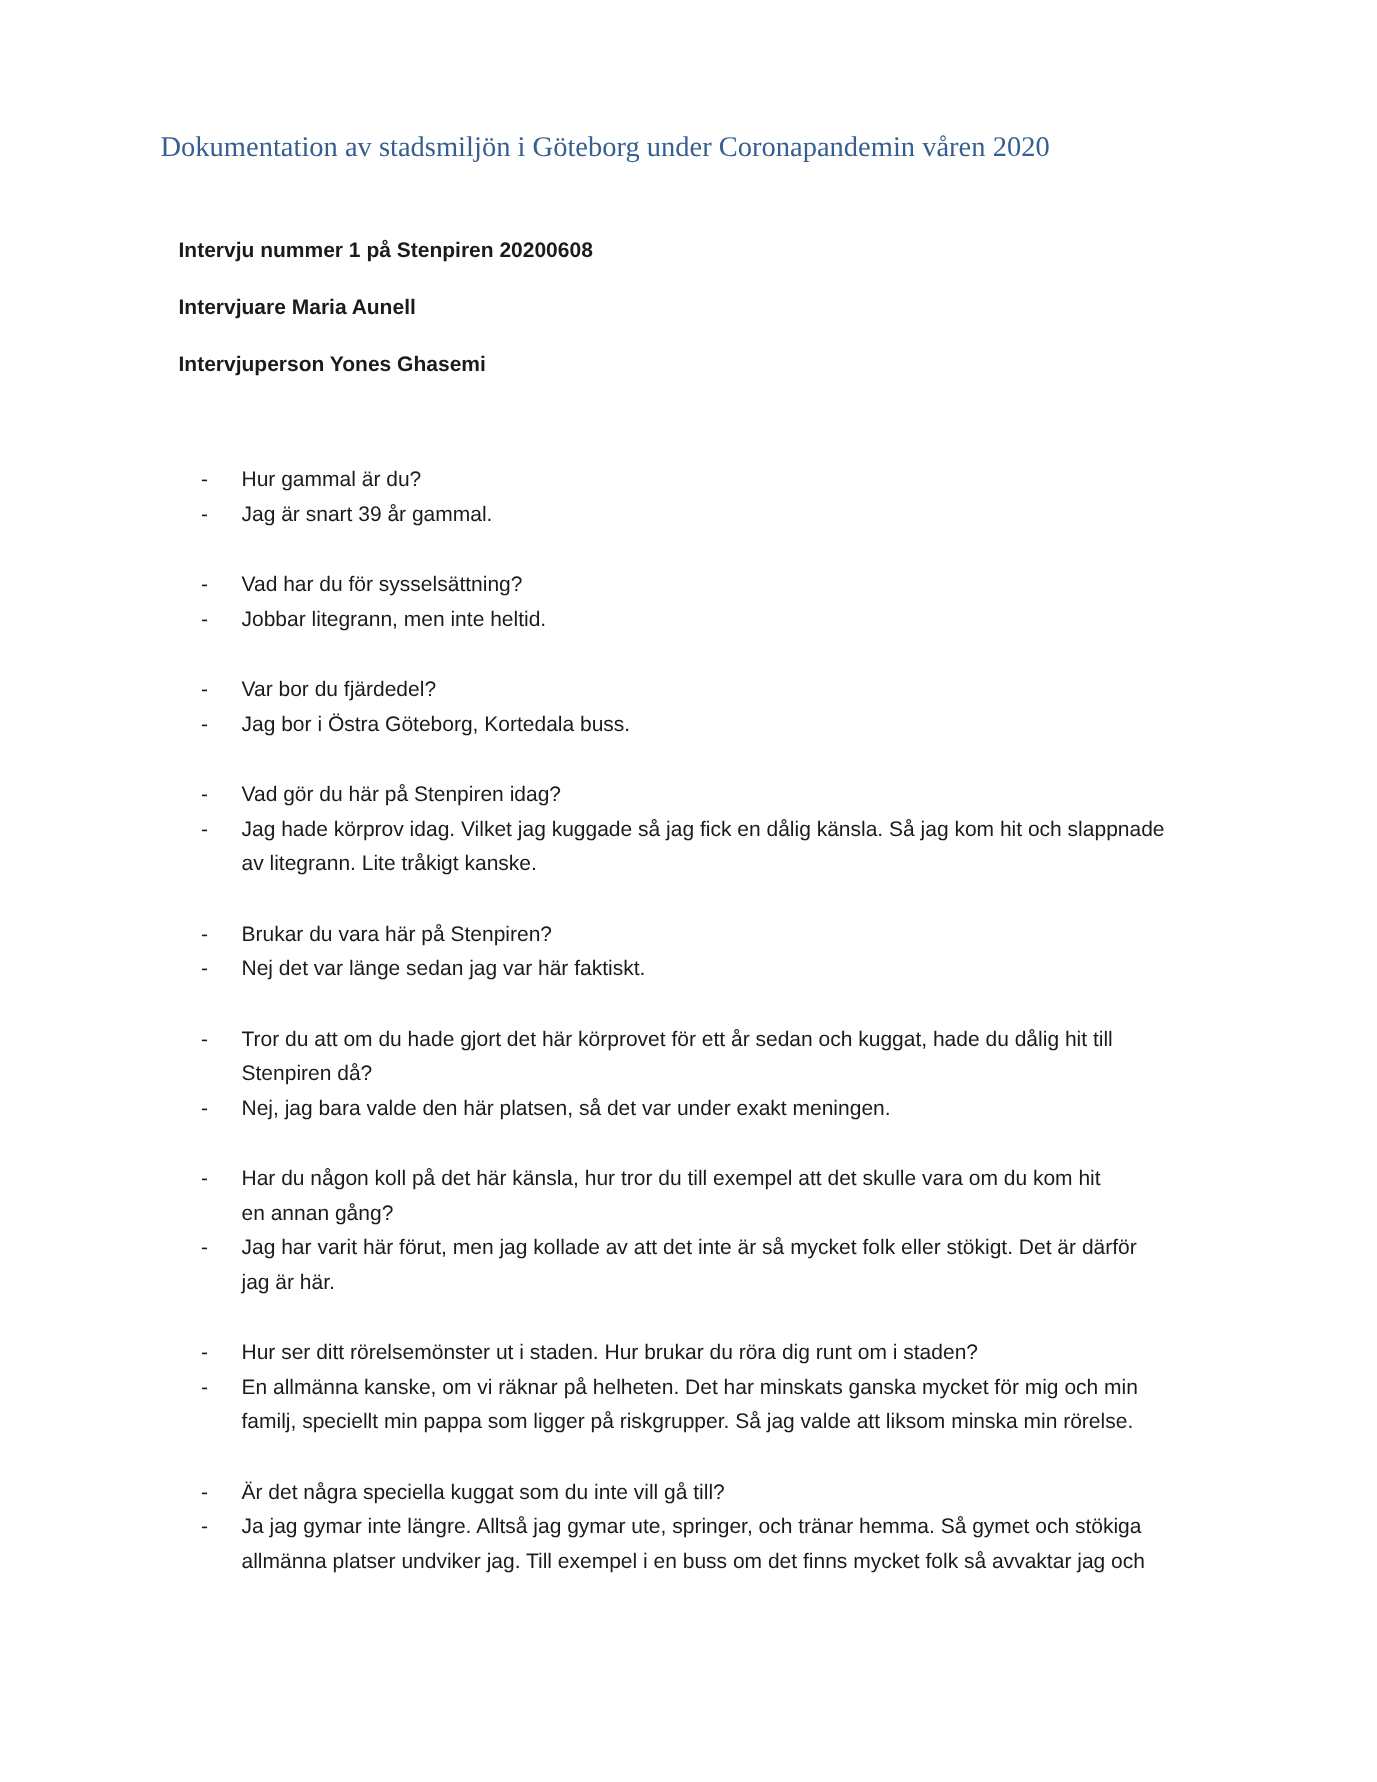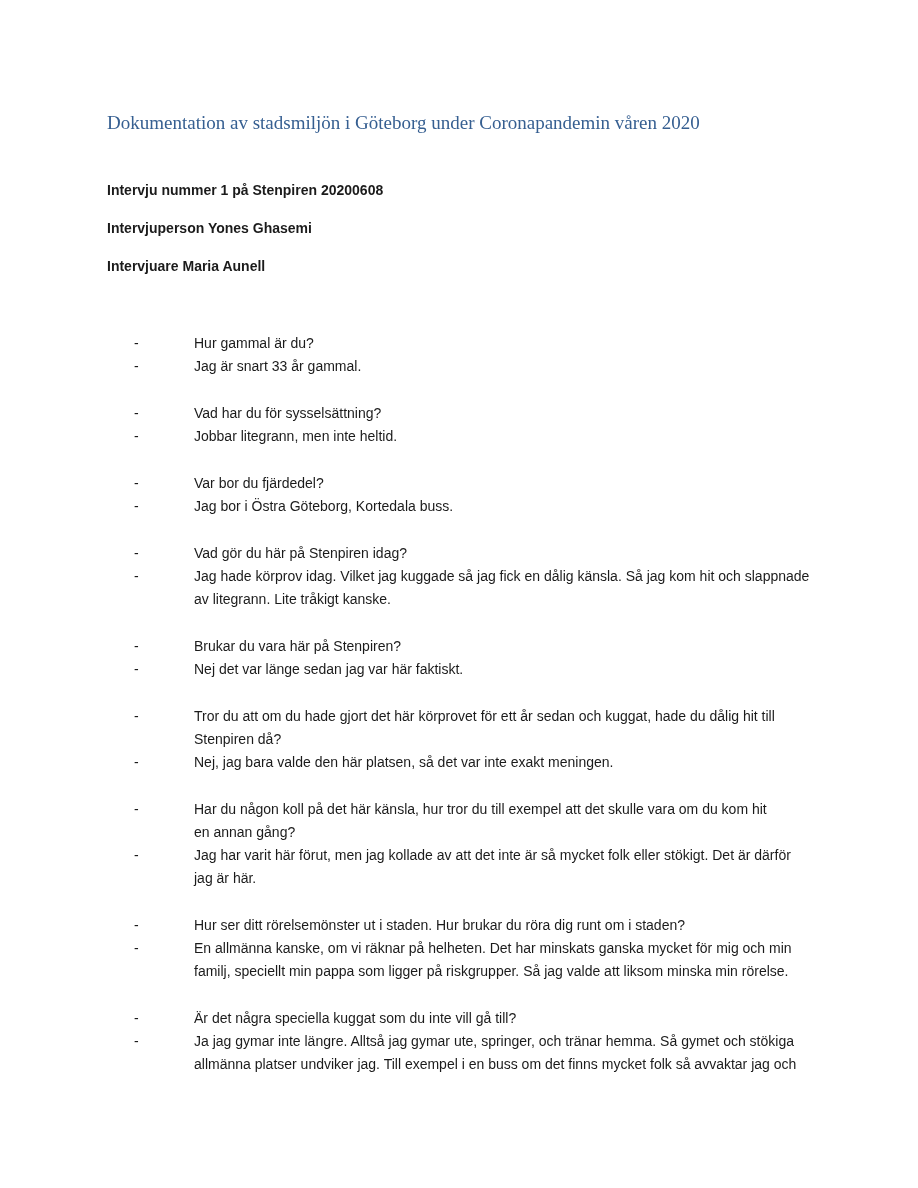--- a/index.html
+++ b/index.html
@@ -12,36 +12,36 @@
     width: 918px;
     height: 1188px;
     background: #ffffff;
     overflow: hidden;
     font-family: "Liberation Sans", sans-serif;
     color: #1b1b1b;
     box-sizing: border-box;
   }
   .content {
     box-sizing: border-box;
-    padding: 108px 30px 0 107px;
+    padding: 84px 30px 0 107px;
   }
   .doc-title {
     font-family: "Liberation Serif", "DejaVu Serif", serif;
     font-size: 19px;
     line-height: 30px;
     font-weight: 400;
     color: #365F91;
     margin: 0 0 41px 0;
   }
   .meta-line {
     font-size: 14px;
     line-height: 23px;
     font-weight: 700;
     color: #1b1b1b;
-    margin: 0 0 15px 0;
+    margin: 0 0 15px 12px;
   }
   .qa-list {
     margin-top: 54px;
   }
   .qa-group {
     margin-bottom: 24px;
   }
   .qa-item {
     display: flex;
     align-items: flex-start;
@@ -51,45 +51,44 @@
     box-sizing: border-box;
     padding-left: 27px;
     font-size: 14px;
     line-height: 23px;
   }
   .qtext {
     flex: 1;
     font-size: 14px;
     line-height: 23px;
     white-space: pre-line;
-    margin-left: 33px;
   }
 </style>
 </head>
 <body>
 
 <div class="page">
   <div class="content">
 
     <h1 class="doc-title">Dokumentation av stadsmiljön i Göteborg under Coronapandemin våren 2020</h1>
 
     <p class="meta-line">Intervju nummer 1 på Stenpiren 20200608</p>
+    <p class="meta-line">Intervjuare Maria Aunell</p>
     <p class="meta-line">Intervjuperson Yones Ghasemi</p>
-    <p class="meta-line">Intervjuare Maria Aunell</p>
 
     <div class="qa-list">
 
       <div class="qa-group">
         <div class="qa-item">
           <span class="dash">-</span>
           <span class="qtext">Hur gammal är du?</span>
         </div>
         <div class="qa-item">
           <span class="dash">-</span>
-          <span class="qtext">Jag är snart 33 år gammal.</span>
+          <span class="qtext">Jag är snart 39 år gammal.</span>
         </div>
       </div>
 
       <div class="qa-group">
         <div class="qa-item">
           <span class="dash">-</span>
           <span class="qtext">Vad har du för sysselsättning?</span>
         </div>
         <div class="qa-item">
           <span class="dash">-</span>
@@ -132,21 +131,21 @@
       </div>
 
       <div class="qa-group">
         <div class="qa-item">
           <span class="dash">-</span>
           <span class="qtext">Tror du att om du hade gjort det här körprovet för ett år sedan och kuggat, hade du dålig hit till
 Stenpiren då?</span>
         </div>
         <div class="qa-item">
           <span class="dash">-</span>
-          <span class="qtext">Nej, jag bara valde den här platsen, så det var inte exakt meningen.</span>
+          <span class="qtext">Nej, jag bara valde den här platsen, så det var under exakt meningen.</span>
         </div>
       </div>
 
       <div class="qa-group">
         <div class="qa-item">
           <span class="dash">-</span>
           <span class="qtext">Har du någon koll på det här känsla, hur tror du till exempel att det skulle vara om du kom hit
 en annan gång?</span>
         </div>
         <div class="qa-item">

